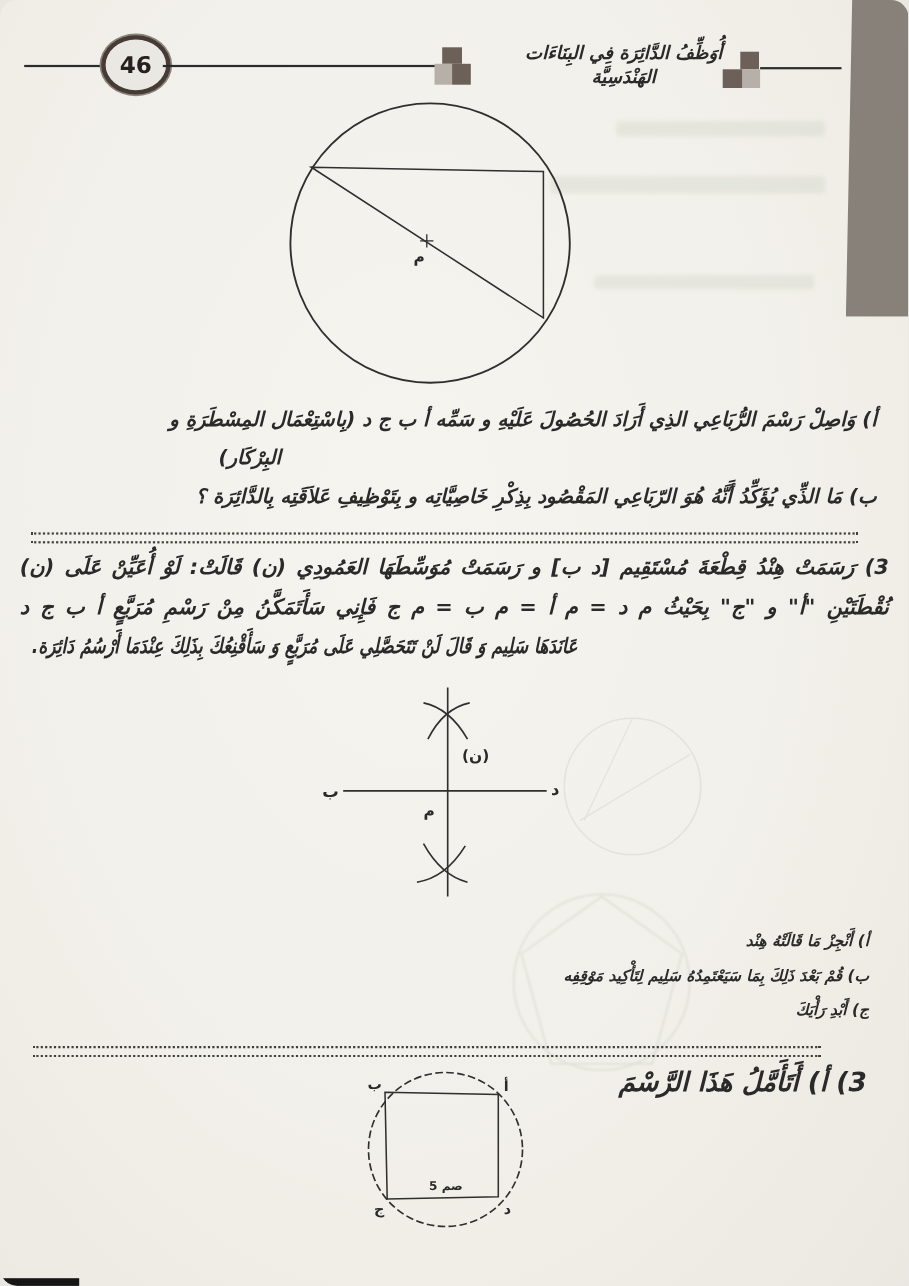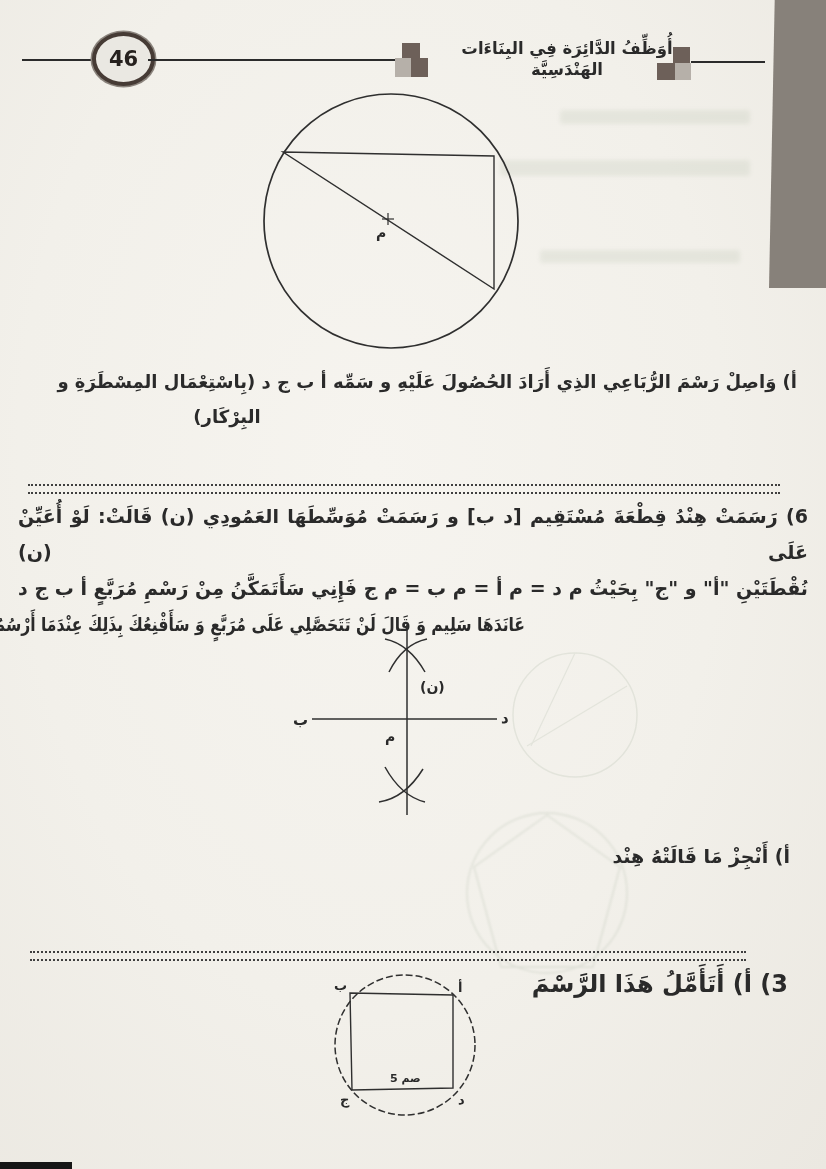--- a/index.html
+++ b/index.html
@@ -5,22 +5,23 @@
   html,body{margin:0;padding:0;}
   body{
     width:826px;height:1169px;
     font-family:"DejaVu Sans","Liberation Sans",sans-serif;
     background:#e9e7e1;
   }
   .page{
     position:relative;width:826px;height:1169px;overflow:hidden;
     background:radial-gradient(ellipse at 45% 40%, #f6f4ef 0%, #f2f0ea 55%, #ebe8e1 100%);
     color:#2a2a2a;
+    border-radius:16px;
   }
-  .ar{direction:rtl;font-weight:bold;color:#2a2a2a;}
+  .ar{direction:rtl;font-weight:bold;color:#2a2a2a;font-style:italic;}
   
   .hline{position:absolute;height:2px;background:#2b2b2b;}
   #hline-left{left:22px;top:59px;width:70px;}
   #hline-mid{left:148px;top:59px;width:248px;}
   #hline-right{left:691px;top:61px;width:74px;}
   .page-circle{
     position:absolute;left:92px;top:32px;width:55px;height:46px;
     border:4px solid #463b35;border-radius:50%;
     background:#eae8e2;box-shadow:0 0 0 1.5px #8a837c;
     display:flex;align-items:center;justify-content:center;
@@ -46,21 +47,21 @@
   
   svg{position:absolute;overflow:visible;}
   .stroke{fill:none;stroke:#2f2f2f;}
   svg text{font-family:"DejaVu Sans",sans-serif;font-weight:bold;fill:#2a2a2a;}
   
   .sec1{position:absolute;left:25px;top:364px;width:772px;font-size:18px;line-height:35px;}
   .sec1 .indent{padding-right:368px;text-align:center;}
   .q2{position:absolute;left:18px;top:498px;width:790px;font-size:19px;line-height:36px;}
   .just{text-align:justify;text-align-last:justify;}
   .q2-l3{margin-right:283px;white-space:nowrap;transform:scaleX(.82);transform-origin:100% 50%;}
-  .tasks{position:absolute;right:36px;top:841px;text-align:right;font-size:19px;line-height:31.5px;}
+  .tasks{position:absolute;right:36px;top:841px;text-align:right;font-size:14px;line-height:31.5px;}
   .q3-head{position:absolute;right:38px;top:970px;font-size:24px;}
   
   .dots{position:absolute;height:6px;border-top:2px dotted #3f3f3f;border-bottom:2px dotted #3f3f3f;}
   #dots1{left:28px;top:484px;width:752px;}
   #dots2{left:30px;top:951px;width:716px;}
   
   .corner-strip{position:absolute;left:0;top:1162px;width:72px;height:7px;background:#161616;}
 </style>
 </head>
 <body>
@@ -98,26 +99,27 @@
     <circle class="stroke" cx="138" cy="141" r="127" stroke-width="1.7"></circle>
     <polygon class="stroke" points="30,72 241,76 241,209" stroke-width="1.4"></polygon>
     <line class="stroke" x1="129" y1="139" x2="141" y2="139" stroke-width="1.2"></line>
     <line class="stroke" x1="135" y1="133" x2="135" y2="145" stroke-width="1.2"></line>
     <text x="123" y="158" font-size="14">م</text>
   </svg>
 
   <div class="sec1 ar">
     <div>أ) وَاصِلْ رَسْمَ الرُّبَاعِي الذِي أَرَادَ الحُصُولَ عَلَيْهِ و سَمِّه أ ب ج د (بِاسْتِعْمَال المِسْطَرَةِ و</div>
     <div class="indent">البِرْكَار)</div>
+    <div>ب) مَا الذِّي يُؤَكِّدُ أَنَّهُ هُوَ الرّبَاعِي المَقْصُود بِذِكْرِ خَاصِيَّاتِه و بِتَوْظِيفِ عَلاَقَتِه بِالدَّائِرَة ؟</div>
   </div>
 
   <div class="dots" id="dots1"></div>
 
   <div class="q2 ar">
-    <div class="just">6) رَسَمَتْ هِنْدُ قِطْعَةَ مُسْتَقِيم [د ب] و رَسَمَتْ مُوَسِّطَهَا العَمُودِي (ن) قَالَتْ: لَوْ أُعَيِّنْ عَلَى (ن)</div>
+    <div class="just">3) رَسَمَتْ هِنْدُ قِطْعَةَ مُسْتَقِيم [د ب] و رَسَمَتْ مُوَسِّطَهَا العَمُودِي (ن) قَالَتْ: لَوْ أُعَيِّنْ عَلَى (ن)</div>
     <div class="just">نُقْطَتَيْنِ "أ" و "ج" بِحَيْثُ م د = م أ = م ب = م ج فَإِنِي سَأَتَمَكَّنُ مِنْ رَسْمِ مُرَبَّعٍ أ ب ج د</div>
     <div class="q2-l3">عَانَدَهَا سَلِيم وَ قَالَ لَنْ تَتَحَصَّلِي عَلَى مُرَبَّعٍ وَ سَأَقْنِعُكَ بِذَلِكَ عِنْدَمَا أَرْسُمُ دَائِرَة.</div>
   </div>
 
   <svg style="left:275px;top:618px;" width="370" height="205" viewBox="0 0 370 205">
 
     <g opacity="0.16" stroke="#8fa089" fill="none">
       <circle cx="300" cy="97" r="62" stroke-width="1.5"></circle>
       <line x1="252" y1="128" x2="352" y2="68" stroke-width="1.2"></line>
       <line x1="300" y1="35" x2="256" y2="128" stroke-width="1.2"></line>
@@ -138,20 +140,22 @@
 
   <svg class="ghost" style="left:455px;top:805px;" width="200" height="170" viewBox="0 0 200 170">
     <g stroke="#8fa089" fill="none" stroke-width="1.4">
       <circle cx="92" cy="88" r="80"></circle>
       <polygon points="92,10 165,62 138,162 46,162 19,62"></polygon>
     </g>
   </svg>
 
   <div class="tasks ar">
     <div>أ) أَنْجِزْ مَا قَالَتْهُ هِنْد</div>
+    <div>ب) قُمْ بَعْدَ ذَلِكَ بِمَا سَيَعْتَمِدُهُ سَلِيم لِتَأْكِيد مَوْقِفِه</div>
+    <div>ج) أَبْدِ رَأْيَكَ</div>
   </div>
 
   <div class="dots" id="dots2"></div>
 
   <div class="q3-head ar">3) أ) أَتَأَمَّلُ هَذَا الرَّسْمَ</div>
 
   <svg style="left:318px;top:968px;" width="175" height="155" viewBox="0 0 175 155">
     <circle class="stroke" cx="87" cy="77" r="70" stroke-width="1.5" stroke-dasharray="7 3"></circle>
     <polygon class="stroke" points="32,25 135,27 135,120 34,122" stroke-width="1.4"></polygon>
     <text x="16" y="22" font-size="13">ب</text>

